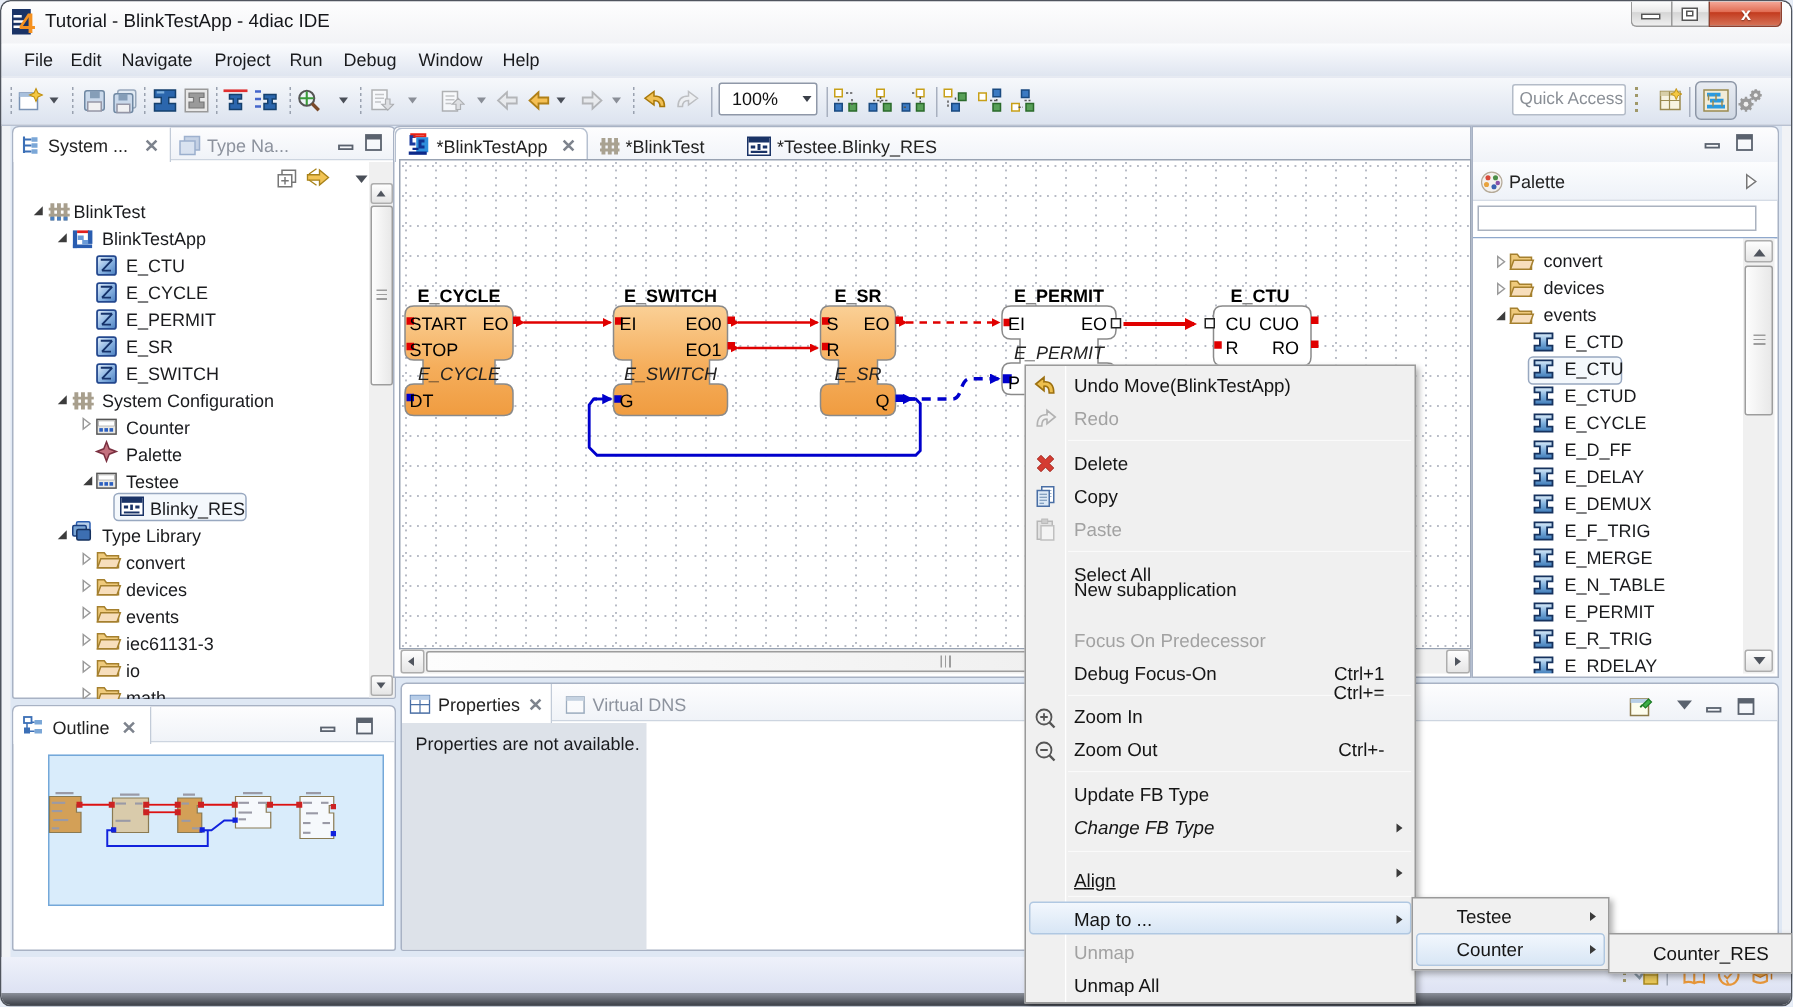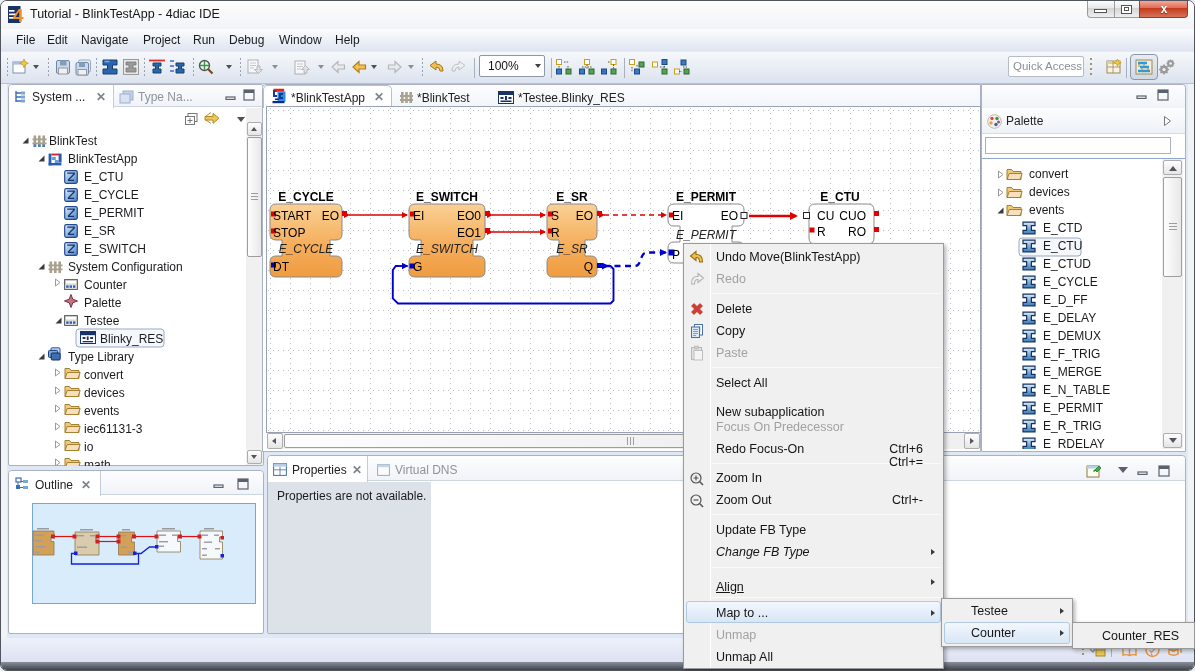--- a/index.html
+++ b/index.html
@@ -811,24 +811,24 @@
   </svg>
   <div class="mi" style="top:76px;">Copy</div>
   <svg class="micon" style="top:101px" viewBox="0 0 16 16" opacity="0.55">
     <rect x="2.5" y="2.5" width="10" height="12" fill="#d8d8d8" stroke="#8a8a8a"></rect>
     <rect x="5.5" y="1" width="4" height="3" fill="#b0b0b0" stroke="#8a8a8a" stroke-width="0.6"></rect>
     <rect x="5" y="5.5" width="8.5" height="9.5" fill="#f8f8f8" stroke="#9a9a9a"></rect>
   </svg>
   <div class="mi dis" style="top:98px;">Paste</div>
   <div class="msep" style="top:123px;"></div>
   <div class="mi" style="top:128px;">Select All</div>
-  <div class="mi" style="top:157px;text-align:right;">New subapplication</div>
+  <div class="mi" style="top:138px;text-align:right;">New subapplication</div>
   <div class="mi dis" style="top:172px;">Focus On Predecessor</div>
-  <div class="mi" style="top:194px;">Redo Focus-On</div>
-    <div class="macc" style="top:194px;right:10px;">Ctrl+6</div>
+  <div class="mi" style="top:194px;">Debug Focus-On</div>
+    <div class="macc" style="top:194px;right:10px;">Ctrl+1</div>
   <div class="msep" style="top:219px;"></div>
   <svg class="micon" style="top:227px" viewBox="0 0 16 16">
       <circle cx="7" cy="7" r="5" fill="none" stroke="#555" stroke-width="1.2"></circle>
       <path d="M10.8 10.8 L14 14" stroke="#555" stroke-width="1.6"></path>
       <path d="M4.5 7 h5 M7 4.5 v5" stroke="#555" stroke-width="1.2"></path>
     </svg>
   <div class="mi" style="top:223px;">Zoom In</div>
     <div class="macc" style="top:207px;right:10px;">Ctrl+=</div>
   <svg class="micon" style="top:249px" viewBox="0 0 16 16">
       <circle cx="7" cy="7" r="5" fill="none" stroke="#555" stroke-width="1.2"></circle>

